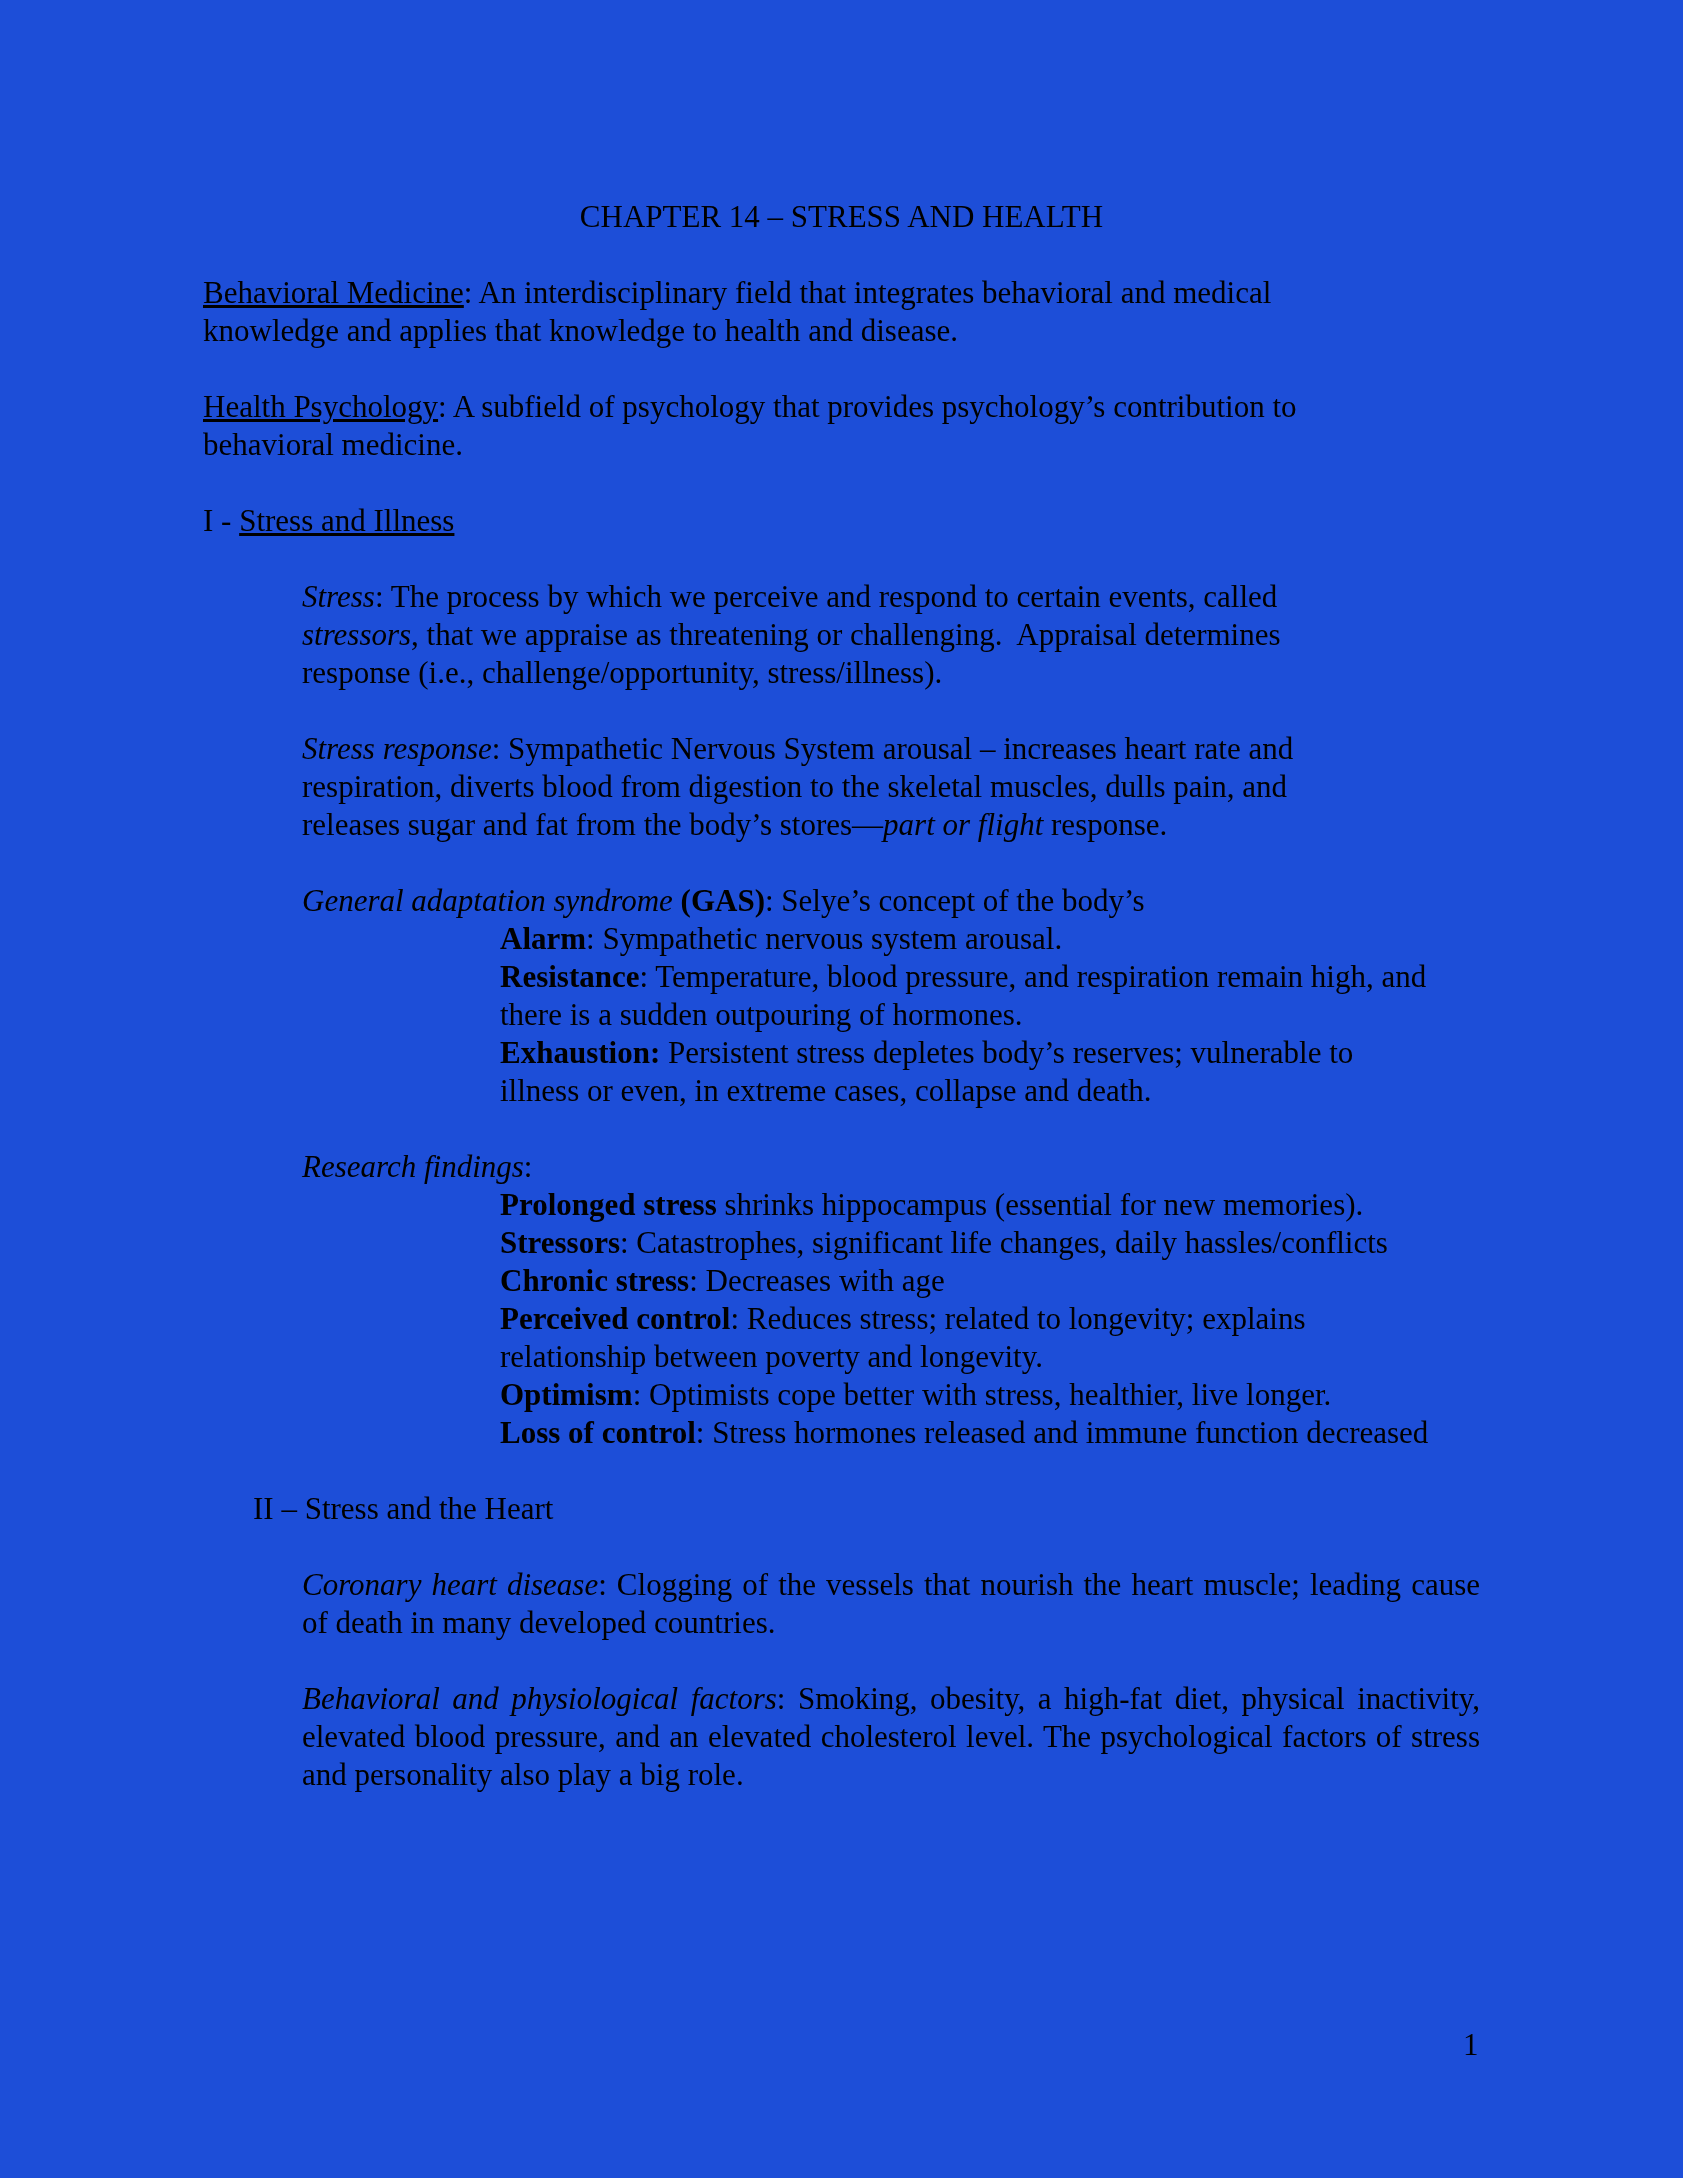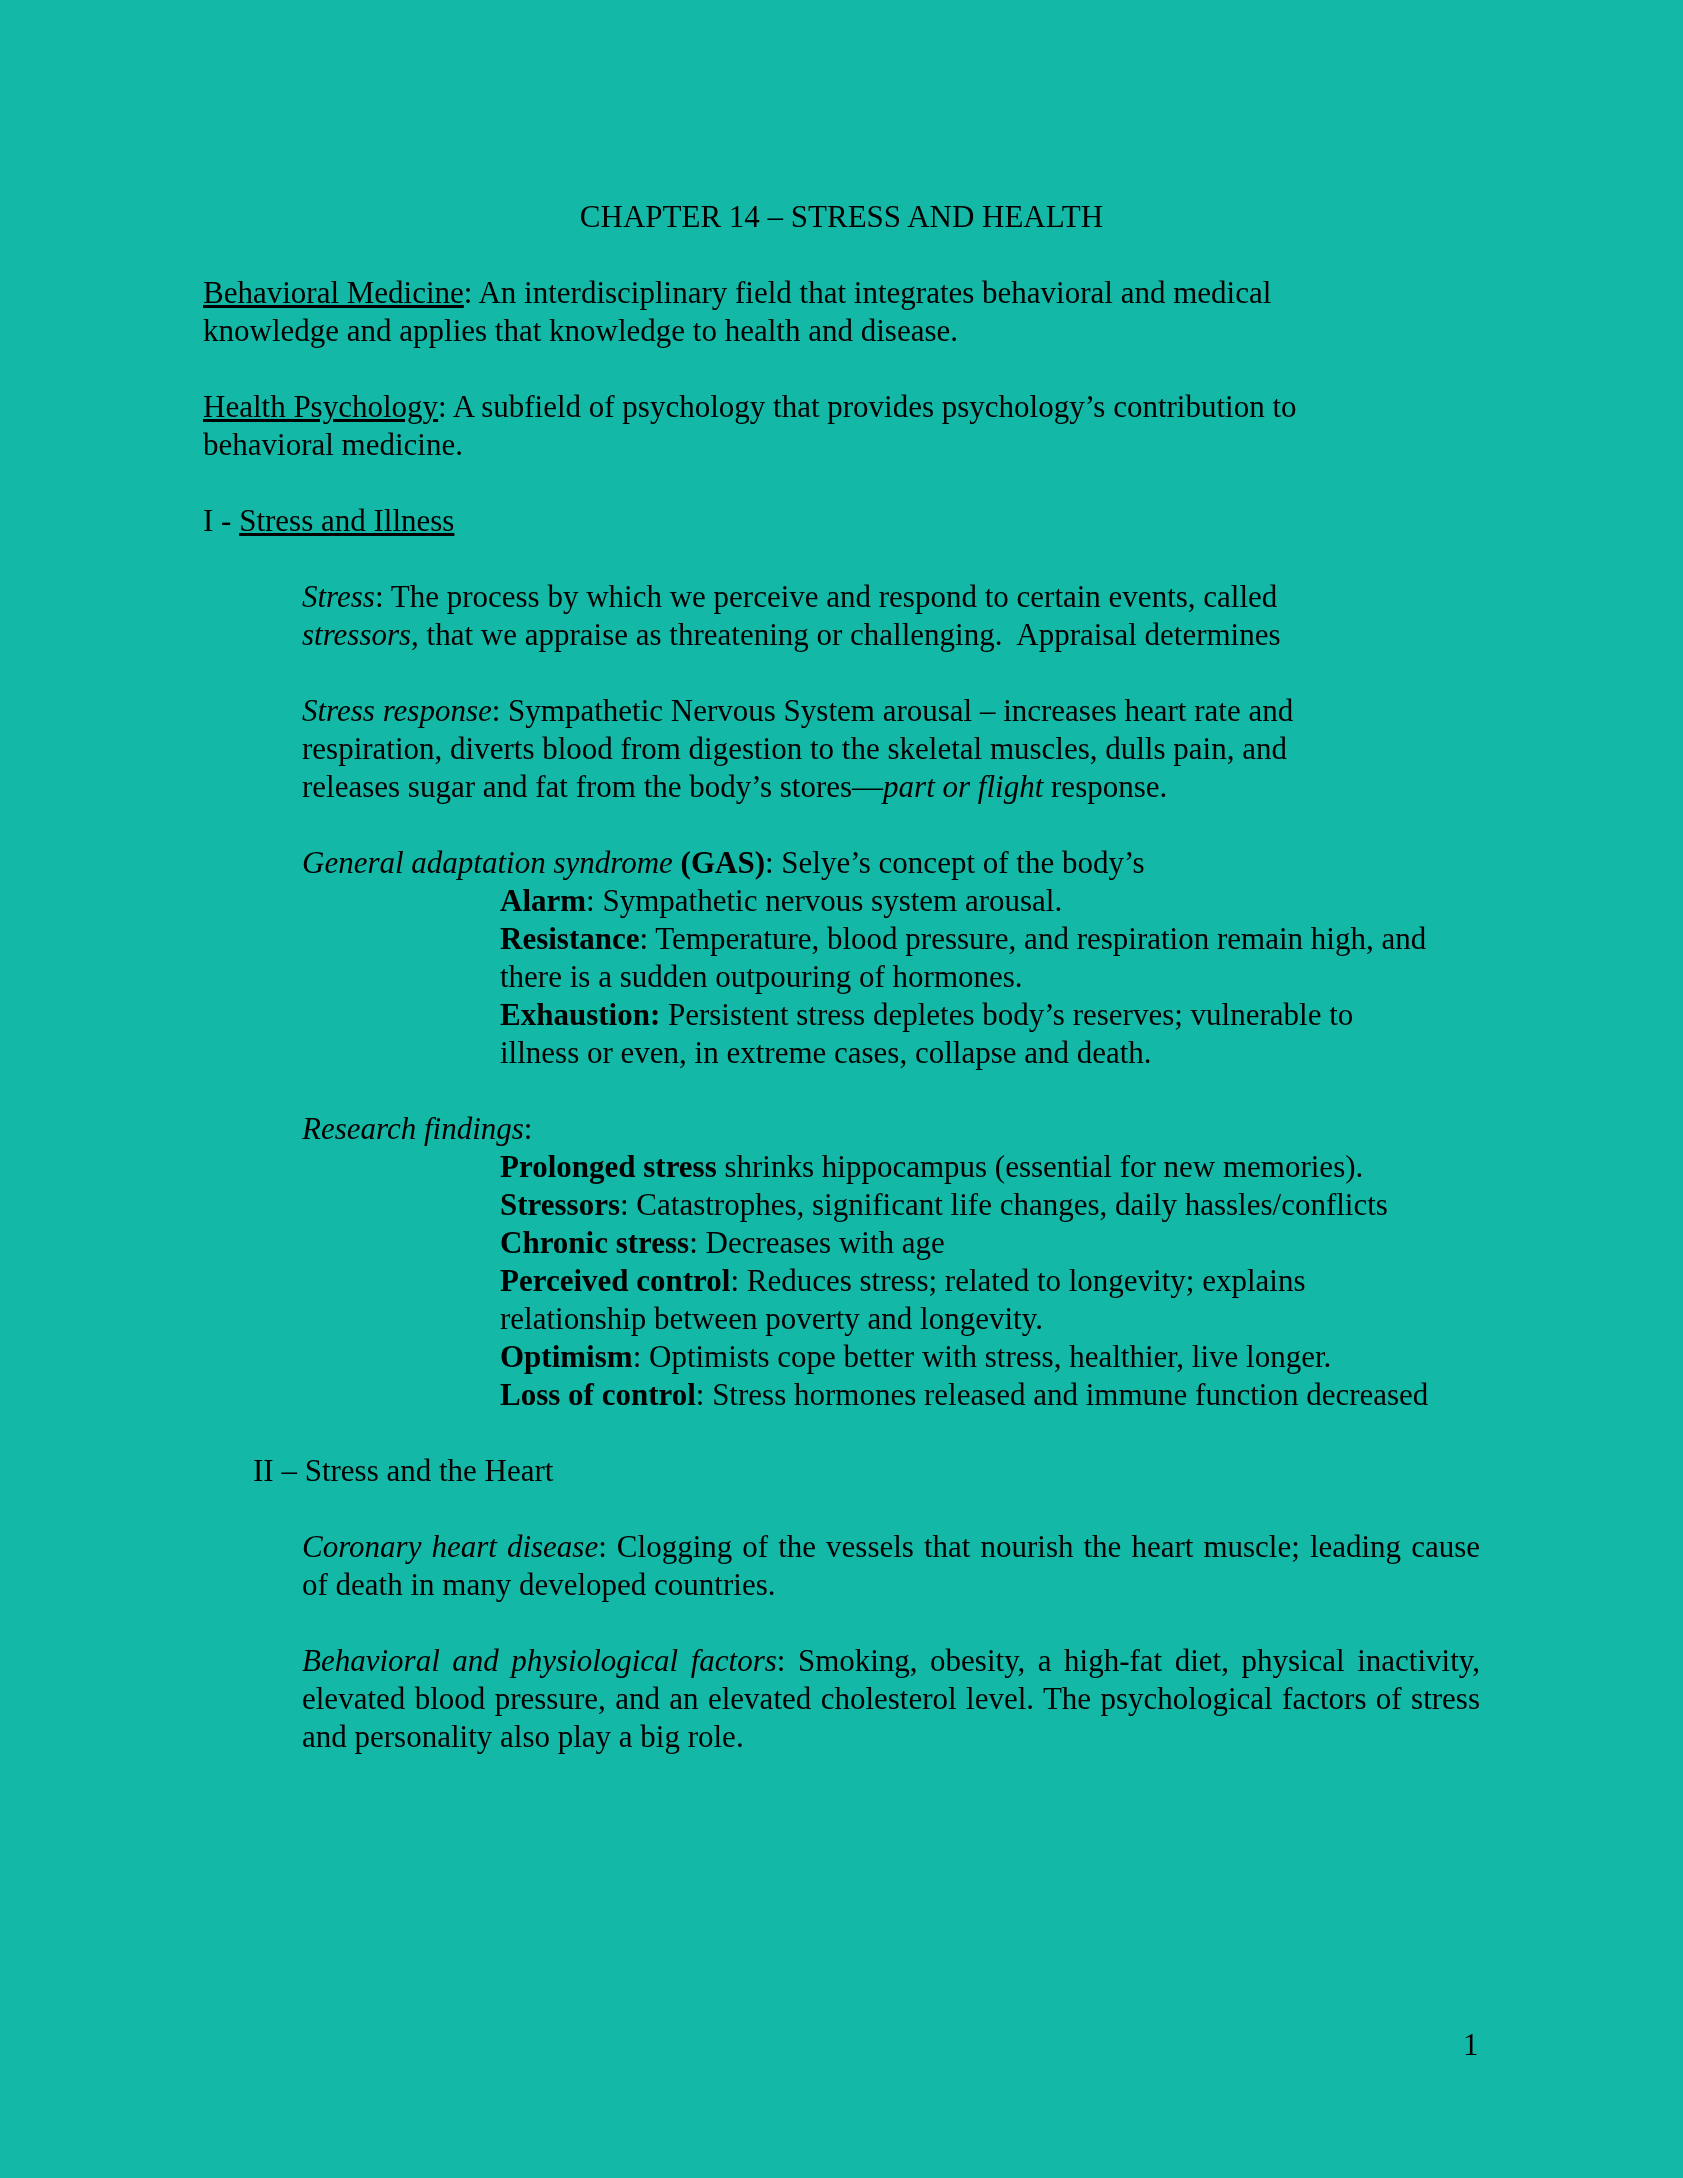--- a/index.html
+++ b/index.html
@@ -4,21 +4,21 @@
 <style>
   html, body {
     margin: 0;
     padding: 0;
     background: #ffffff;
   }
   .page {
     position: relative;
     width: 1683px;
     height: 2178px;
-    background: #14b8a6;
+    background: #1d4ed8;
     font-family: "Liberation Serif", "DejaVu Serif", serif;
     font-size: 31px;
     line-height: 38px;
     color: #000000;
     overflow: hidden;
   }
   .content {
     position: absolute;
     left: 203px;
     top: 198px;
@@ -56,21 +56,21 @@
   <div class="content">
 
     <div class="title">CHAPTER 14 – STRESS AND HEALTH</div>
 
     <p class="ind0"><span class="u">Behavioral Medicine</span><span>: An interdisciplinary field that integrates behavioral and medical</span><br><span>knowledge and applies that knowledge to health and disease.</span></p>
 
     <p class="ind0"><span class="u">Health Psychology</span><span>: A subfield of psychology that provides psychology’s contribution to</span><br><span>behavioral medicine.</span></p>
 
     <p class="ind0"><span>I - </span><span class="u">Stress and Illness</span></p>
 
-    <p class="ind1"><span class="i">Stress</span><span>: The process by which we perceive and respond to certain events, called</span><br><span class="i">stressors</span><span>, that we appraise as threatening or challenging.&nbsp; Appraisal determines</span><br></p>
+    <p class="ind1"><span class="i">Stress</span><span>: The process by which we perceive and respond to certain events, called</span><br><span class="i">stressors</span><span>, that we appraise as threatening or challenging.&nbsp; Appraisal determines</span><br><span>response (i.e., challenge/opportunity, stress/illness).</span></p>
 
     <p class="ind1"><span class="i">Stress response</span><span>: Sympathetic Nervous System arousal – increases heart rate and</span><br><span>respiration, diverts blood from digestion to the skeletal muscles, dulls pain, and</span><br><span>releases sugar and fat from the body’s stores—</span><span class="i">part or flight</span><span> response.</span></p>
 
 
     <p class="ind1">
       <span class="blk"><span class="i">General adaptation syndrome</span><span> </span><span class="b">(GAS)</span><span>: Selye’s concept of the body’s</span><br></span>
       <span class="blk sub"><span class="b">Alarm</span><span>: Sympathetic nervous system arousal.</span><br><span class="b">Resistance</span><span>: Temperature, blood pressure, and respiration remain high, and</span><br><span>there is a sudden outpouring of hormones.</span><br><span class="b">Exhaustion:</span><span> Persistent stress depletes body’s reserves; vulnerable to</span><br><span>illness or even, in extreme cases, collapse and death.</span></span>
     </p>
 
     <p class="ind1">

